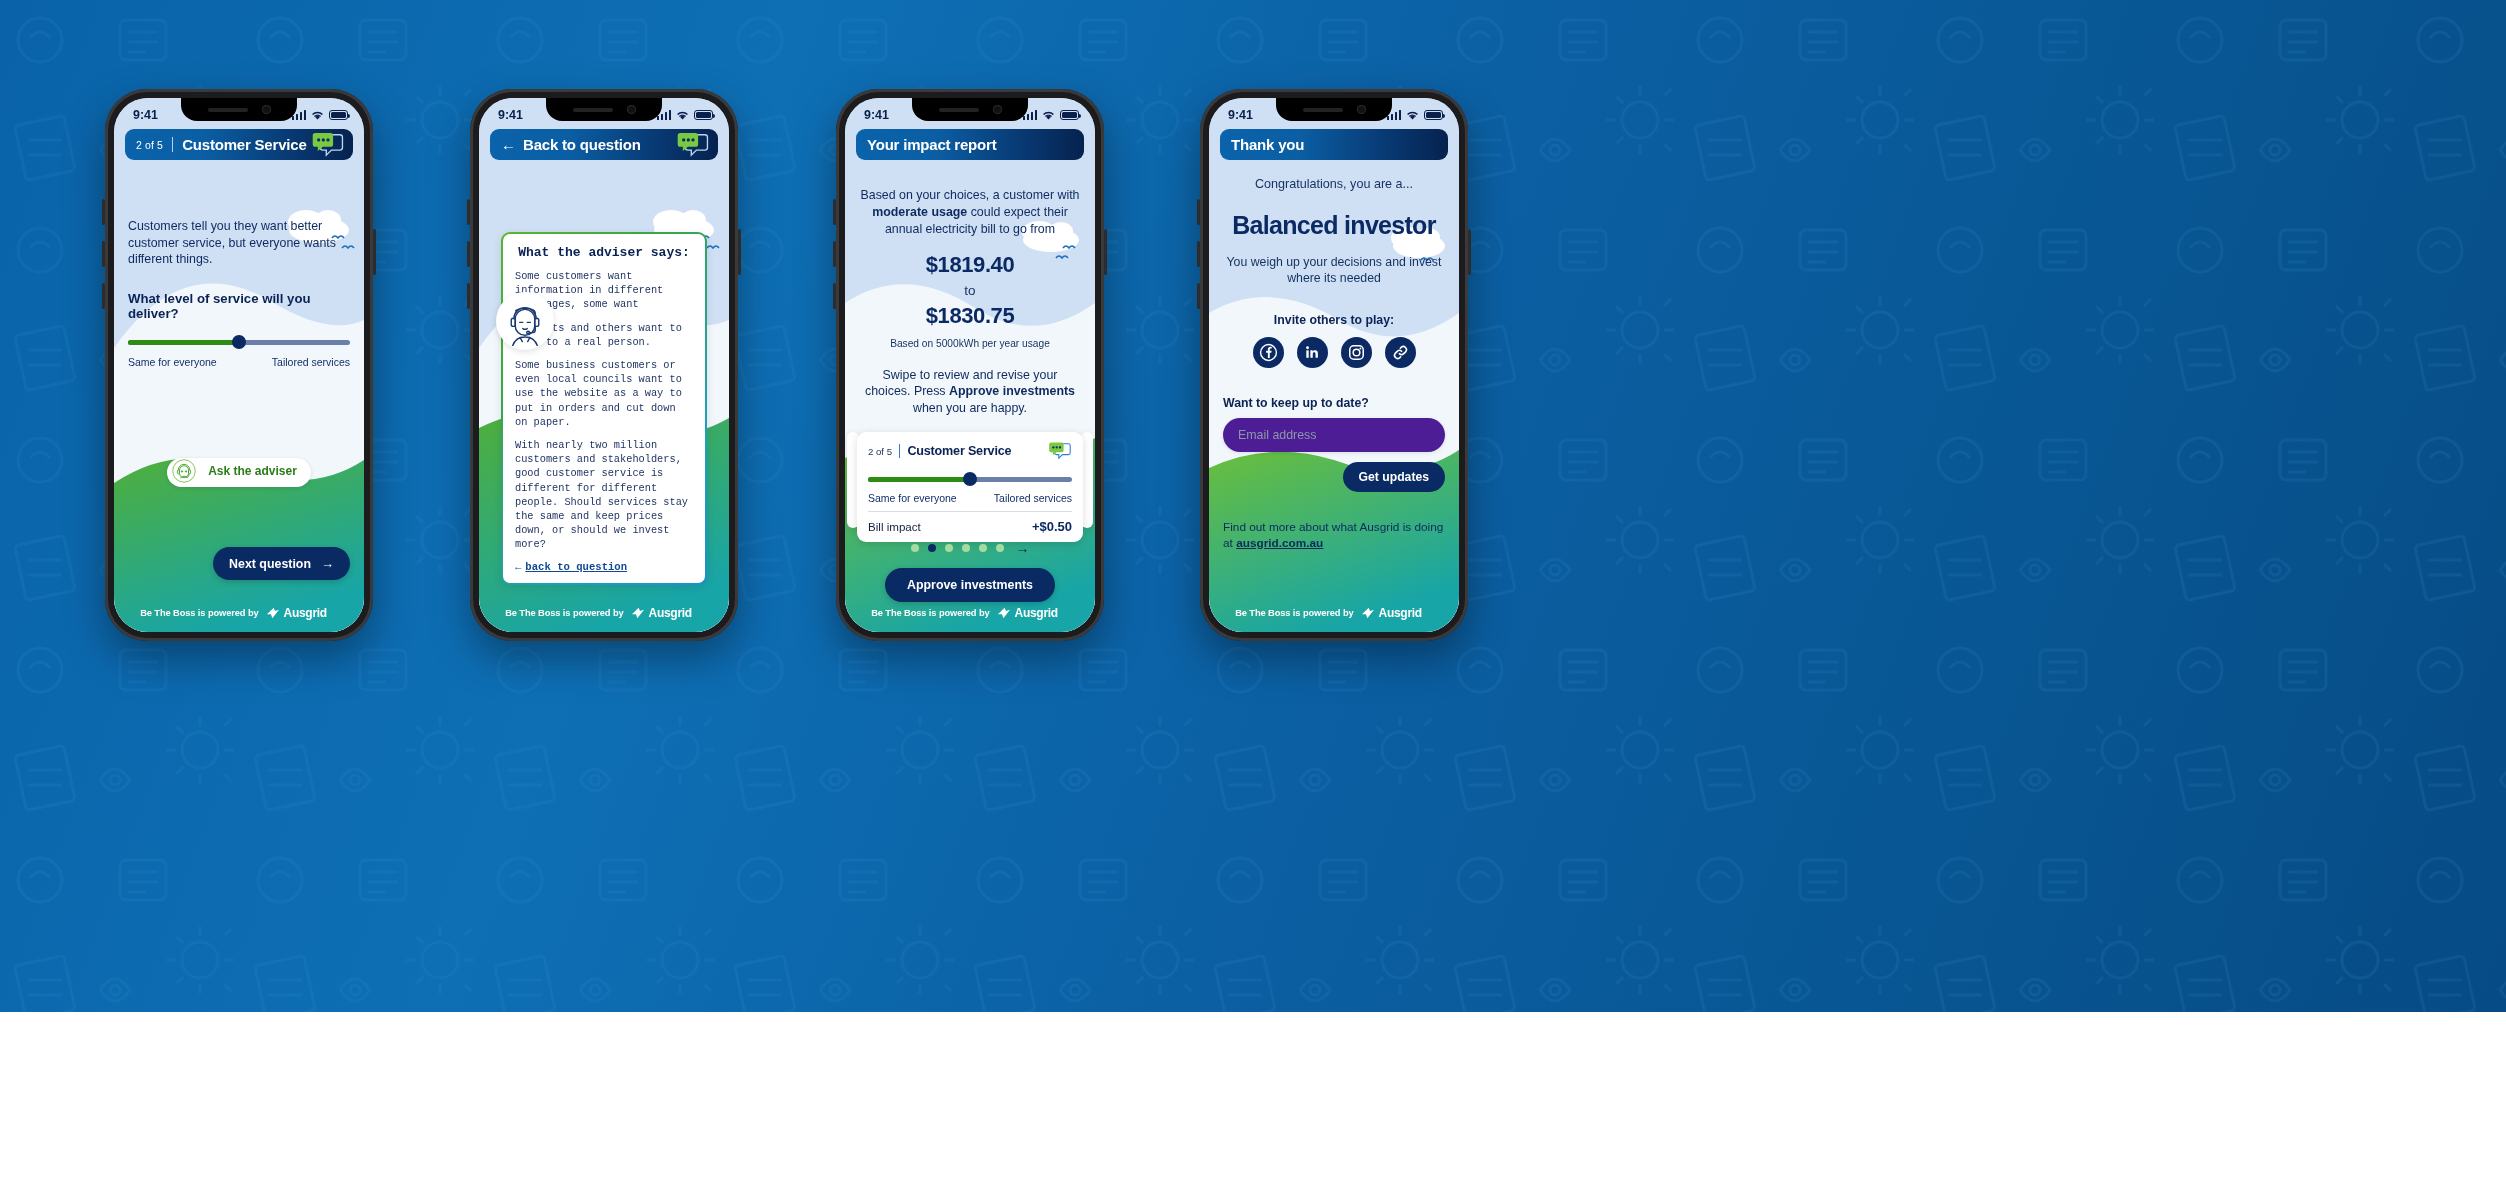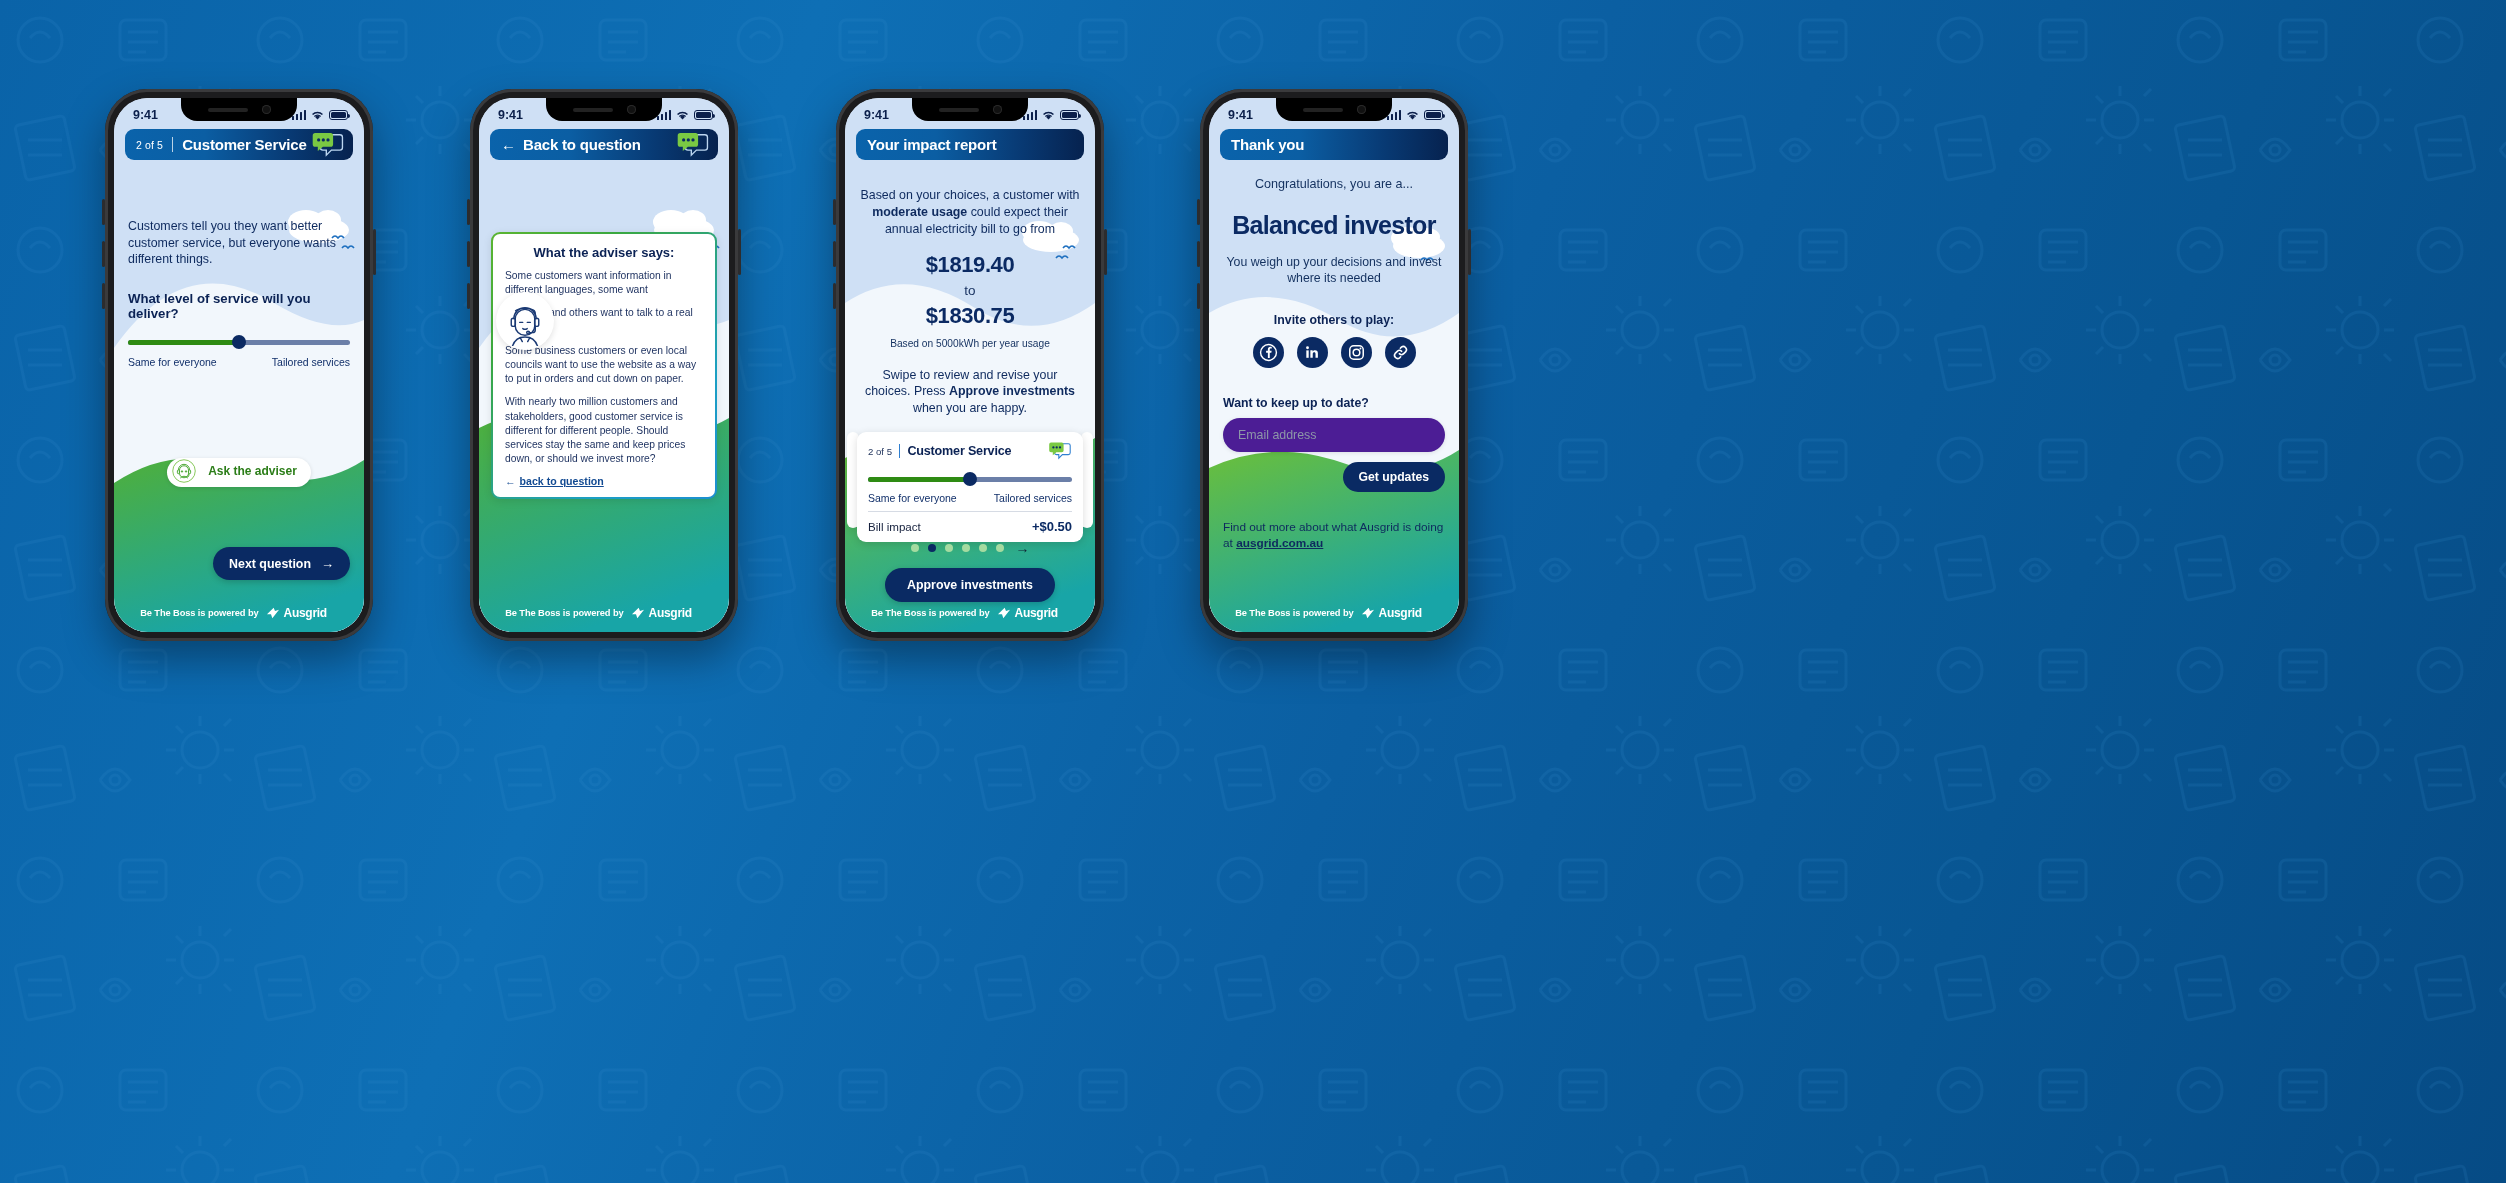--- a/index.html
+++ b/index.html
@@ -3,21 +3,21 @@
 <meta charset="utf-8">
 <style>
   * { box-sizing: border-box; margin: 0; padding: 0; }
   html, body {
     width: 2506px; height: 1183px;
     overflow: hidden;
     font-family: "Liberation Sans", sans-serif;
   }
   .stage {
     position: relative;
-    width: 2506px; height: 1183px;
+    width: 2506px; height: 1012px;
     background: linear-gradient(110deg, #0a63a8 0%, #0e6fb5 28%, #0b5fa2 55%, #085693 78%, #064b85 100%);
     overflow: hidden;
   }
   
   .doodles {
     position: absolute; inset: 0;
     opacity: .28;
     pointer-events: none;
   }
 
@@ -142,29 +142,30 @@
     display: flex; align-items: center; justify-content: center; gap: 6px;
     color: #fff; font-size: 9.3px; font-weight: bold; letter-spacing: -.1px;
   }
   .ausgrid-logo { display: flex; align-items: center; gap: 3px; }
   .ausgrid-logo .mark { width: 16px; height: 16px; }
   .ausgrid-logo .word { font-size: 12px; font-weight: bold; color: #fff; letter-spacing: -.3px; }
 
   
   .adv-card {
     position: relative; z-index: 15;
-    margin: 0 12px;
+    margin: 0 22px;
     background: #fff;
     border-radius: 9px;
     border: 2px solid transparent;
     background-image: linear-gradient(#fff,#fff), linear-gradient(135deg, #5cb531 0%, #3ba83f 25%, #1b9fc4 75%, #1c8fd0 100%);
     background-origin: border-box;
     background-clip: padding-box, border-box;
     padding: 11px 12px 10px 12px;
     box-shadow: 0 2px 8px rgba(0,0,0,.10);
+    font-family: Liberation Mono, monospace;
   }
   .adv-card h3 { font-size: 13px; color: #0b2254; text-align: center; margin-bottom: 9px; }
   .adv-card p { font-size: 10.3px; line-height: 1.38; color: #1b2f5e; margin-bottom: 9px; }
   .adv-back { font-size: 10.6px; font-weight: bold; color: #124a92; display: flex; align-items: center; gap: 4px; }
   .adv-back u { text-decoration: underline; }
   .avatar-circle {
     position: absolute; z-index: 18;
     width: 58px; height: 58px; border-radius: 50%;
     background: #fff; left: 17px; top: 194px;
     display: flex; align-items: center; justify-content: center;

